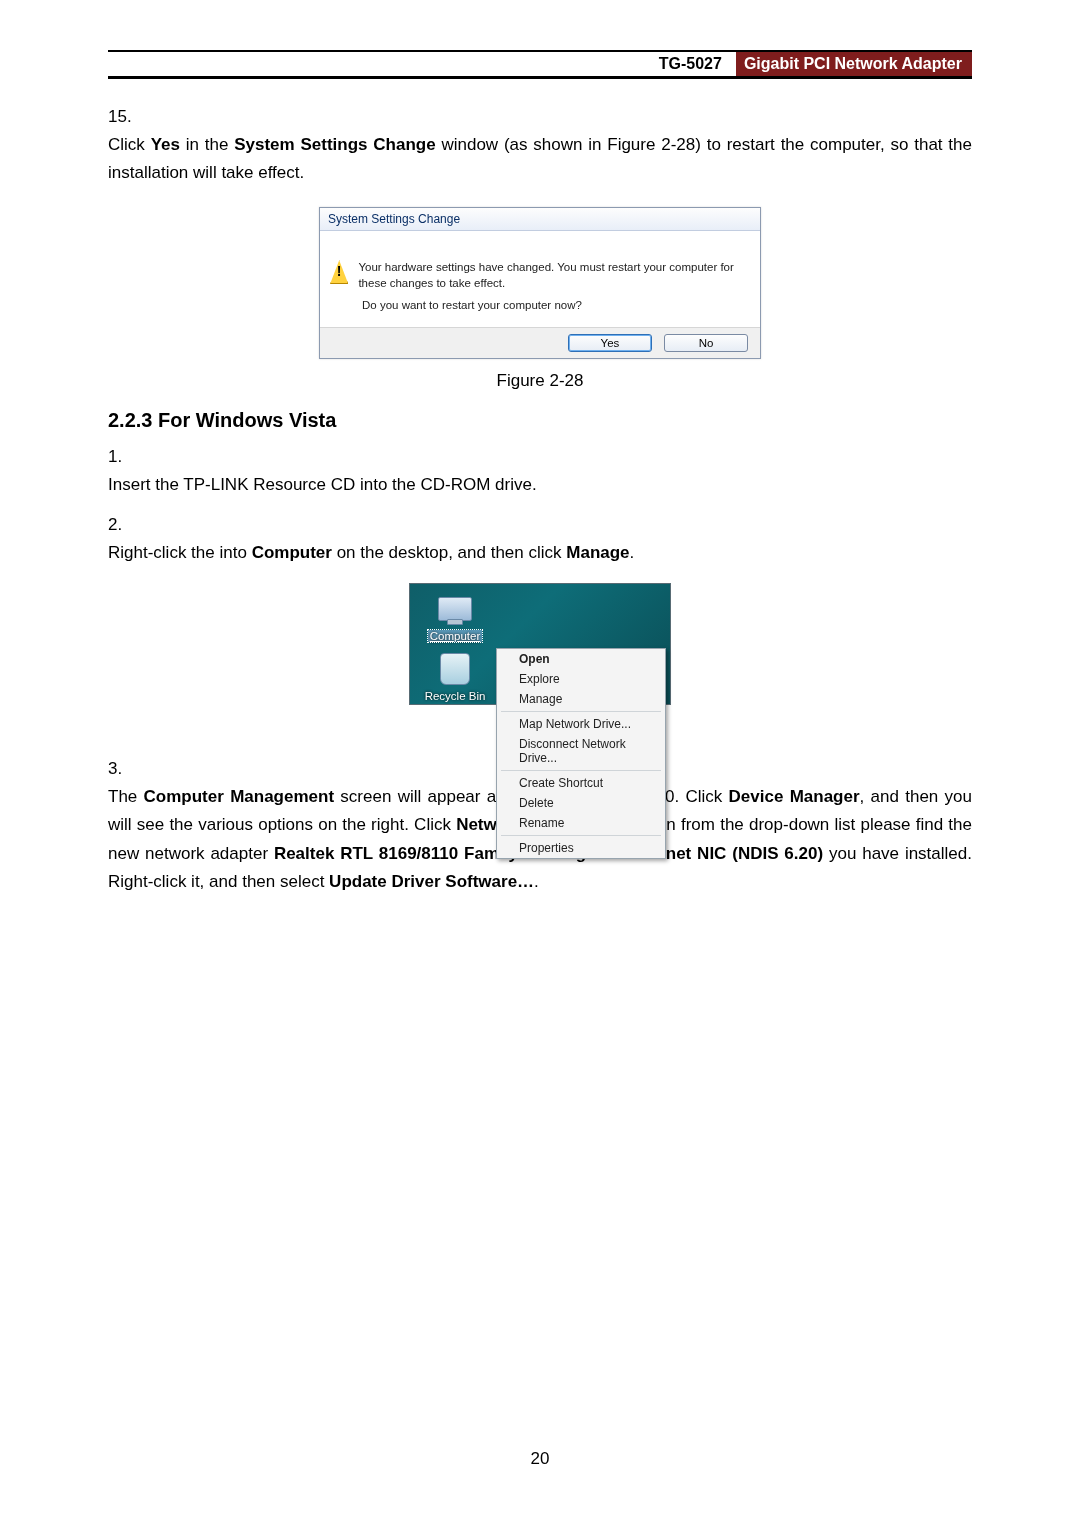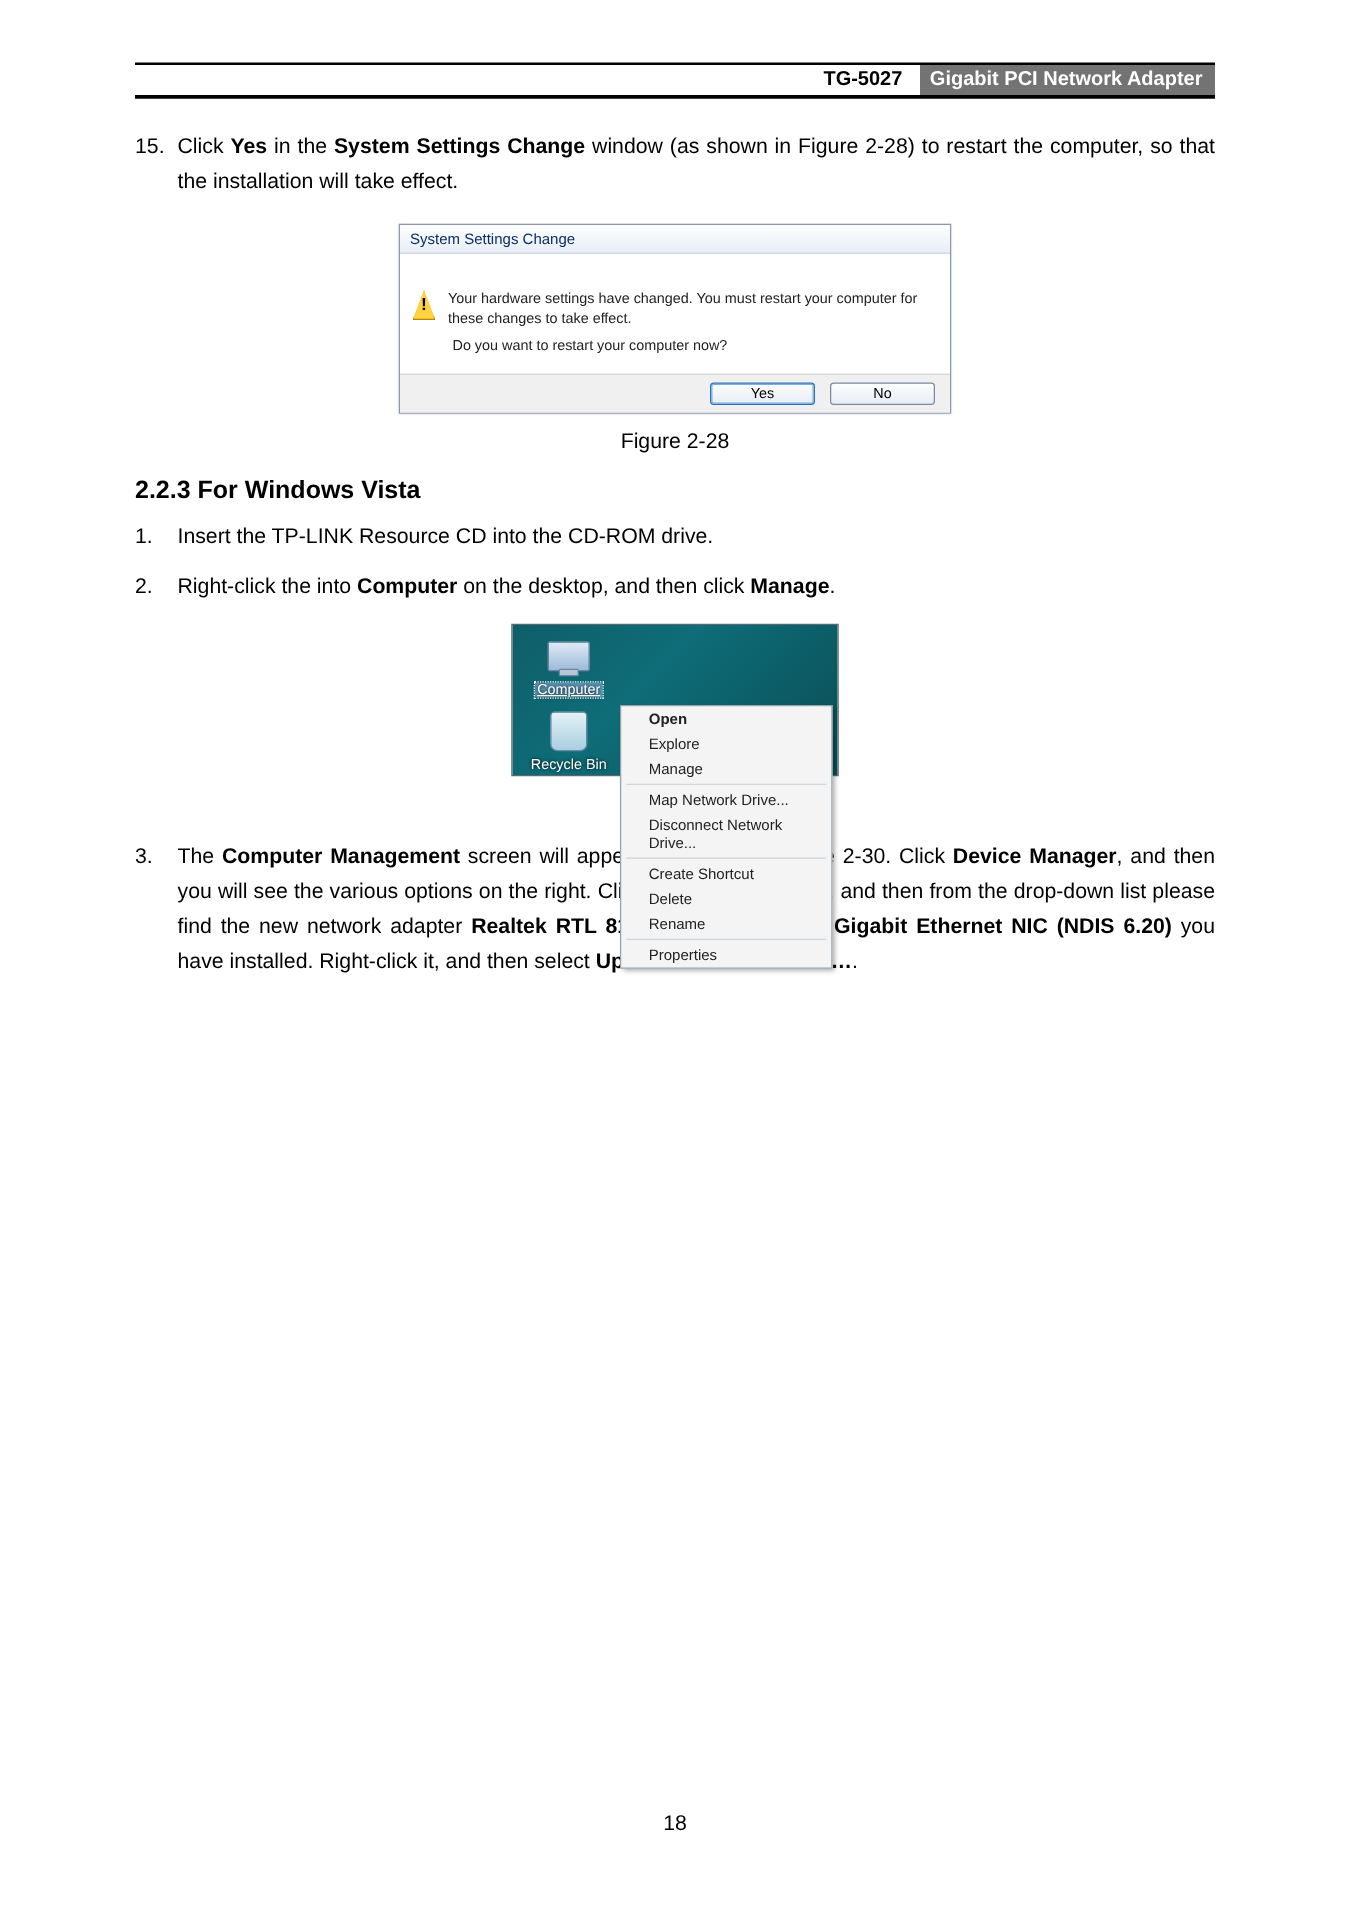--- a/index.html
+++ b/index.html
@@ -32,36 +32,37 @@
   .header-left-spacer { flex: 1; }
   .header-model {
     font-weight: bold;
     font-size: 16px;
     padding: 0 14px;
     display: flex;
     align-items: center;
     color: #000;
   }
   .header-title {
-    background: #737373;
+    background: #7f1d1d;
     color: #fff;
     font-weight: bold;
     font-size: 16px;
     padding: 0 10px 0 8px;
     display: flex;
     align-items: center;
   }
   .body-text {
     font-size: 17px;
     line-height: 1.65;
     text-align: justify;
   }
   .list-row {
     display: flex;
     margin-bottom: 12px;
+    flex-direction: column;
   }
   .list-num {
     width: 34px;
     flex-shrink: 0;
   }
   .list-content { flex: 1; }
   b { font-weight: bold; }
 
   
   .dialog-wrap {
@@ -297,14 +298,14 @@
   </div>
   <div class="fig-caption">Figure 2-29</div>
 
   <div class="body-text list-row">
     <div class="list-num">3.</div>
     <div class="list-content">
       <span>The </span><b>Computer Management</b><span> screen will appear as shown in Figure 2-30. Click </span><b>Device Manager</b><span>, and then you will see the various options on the right. Click </span><b>Network adapters</b><span>, and then from the drop-down list please find the new network adapter </span><b>Realtek RTL 8169/8110 Family PCI Gigabit Ethernet NIC (NDIS 6.20)</b><span> you have installed. Right-click it, and then select </span><b>Update Driver Software…</b><span>.</span>
     </div>
   </div>
 
-  <div class="page-num">18</div>
+  <div class="page-num">20</div>
 </div>
 
 </body></html>

